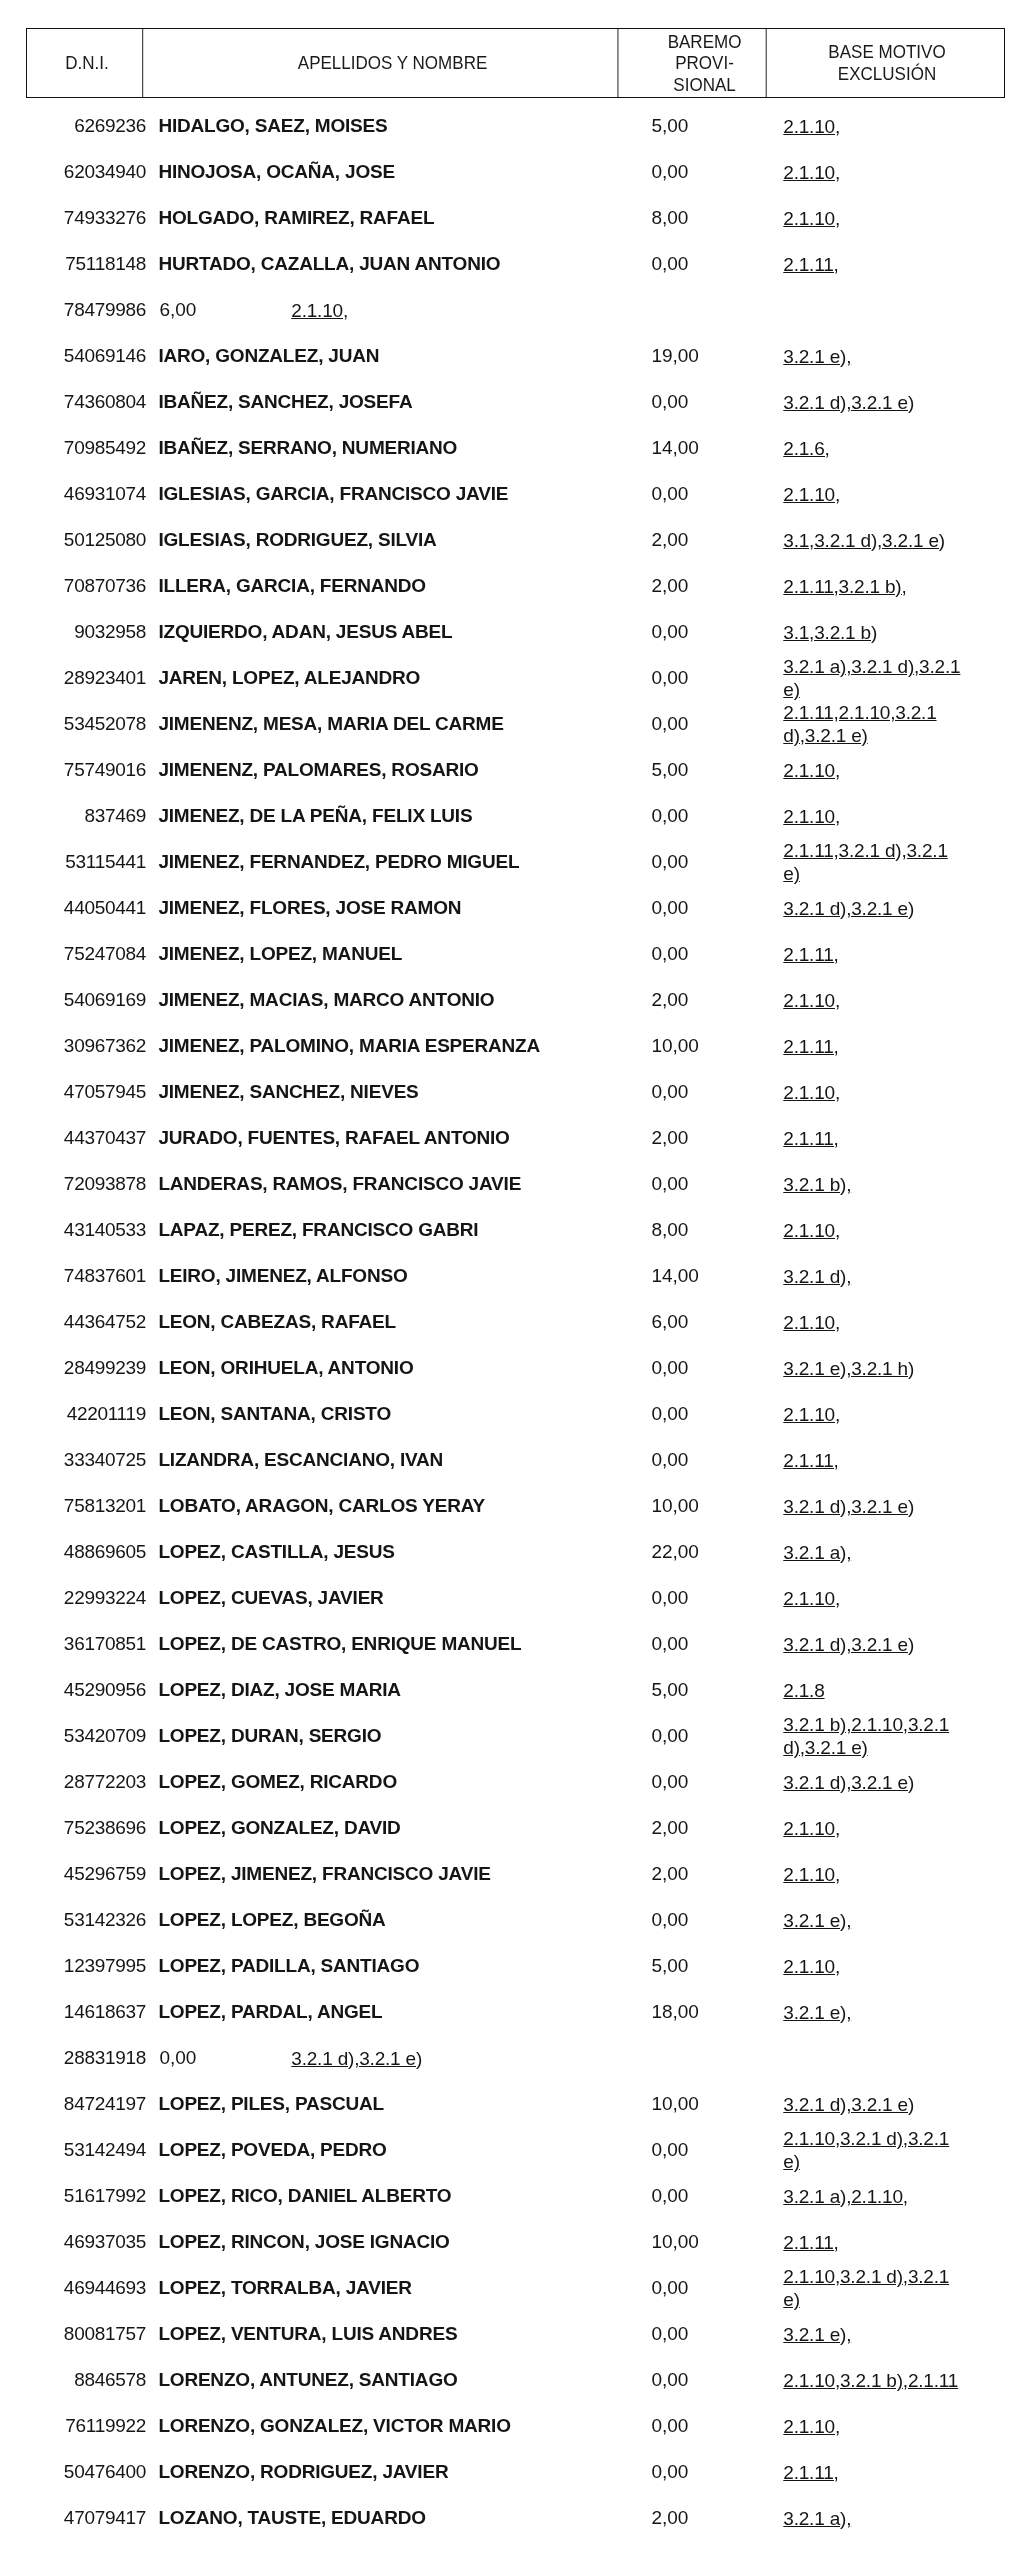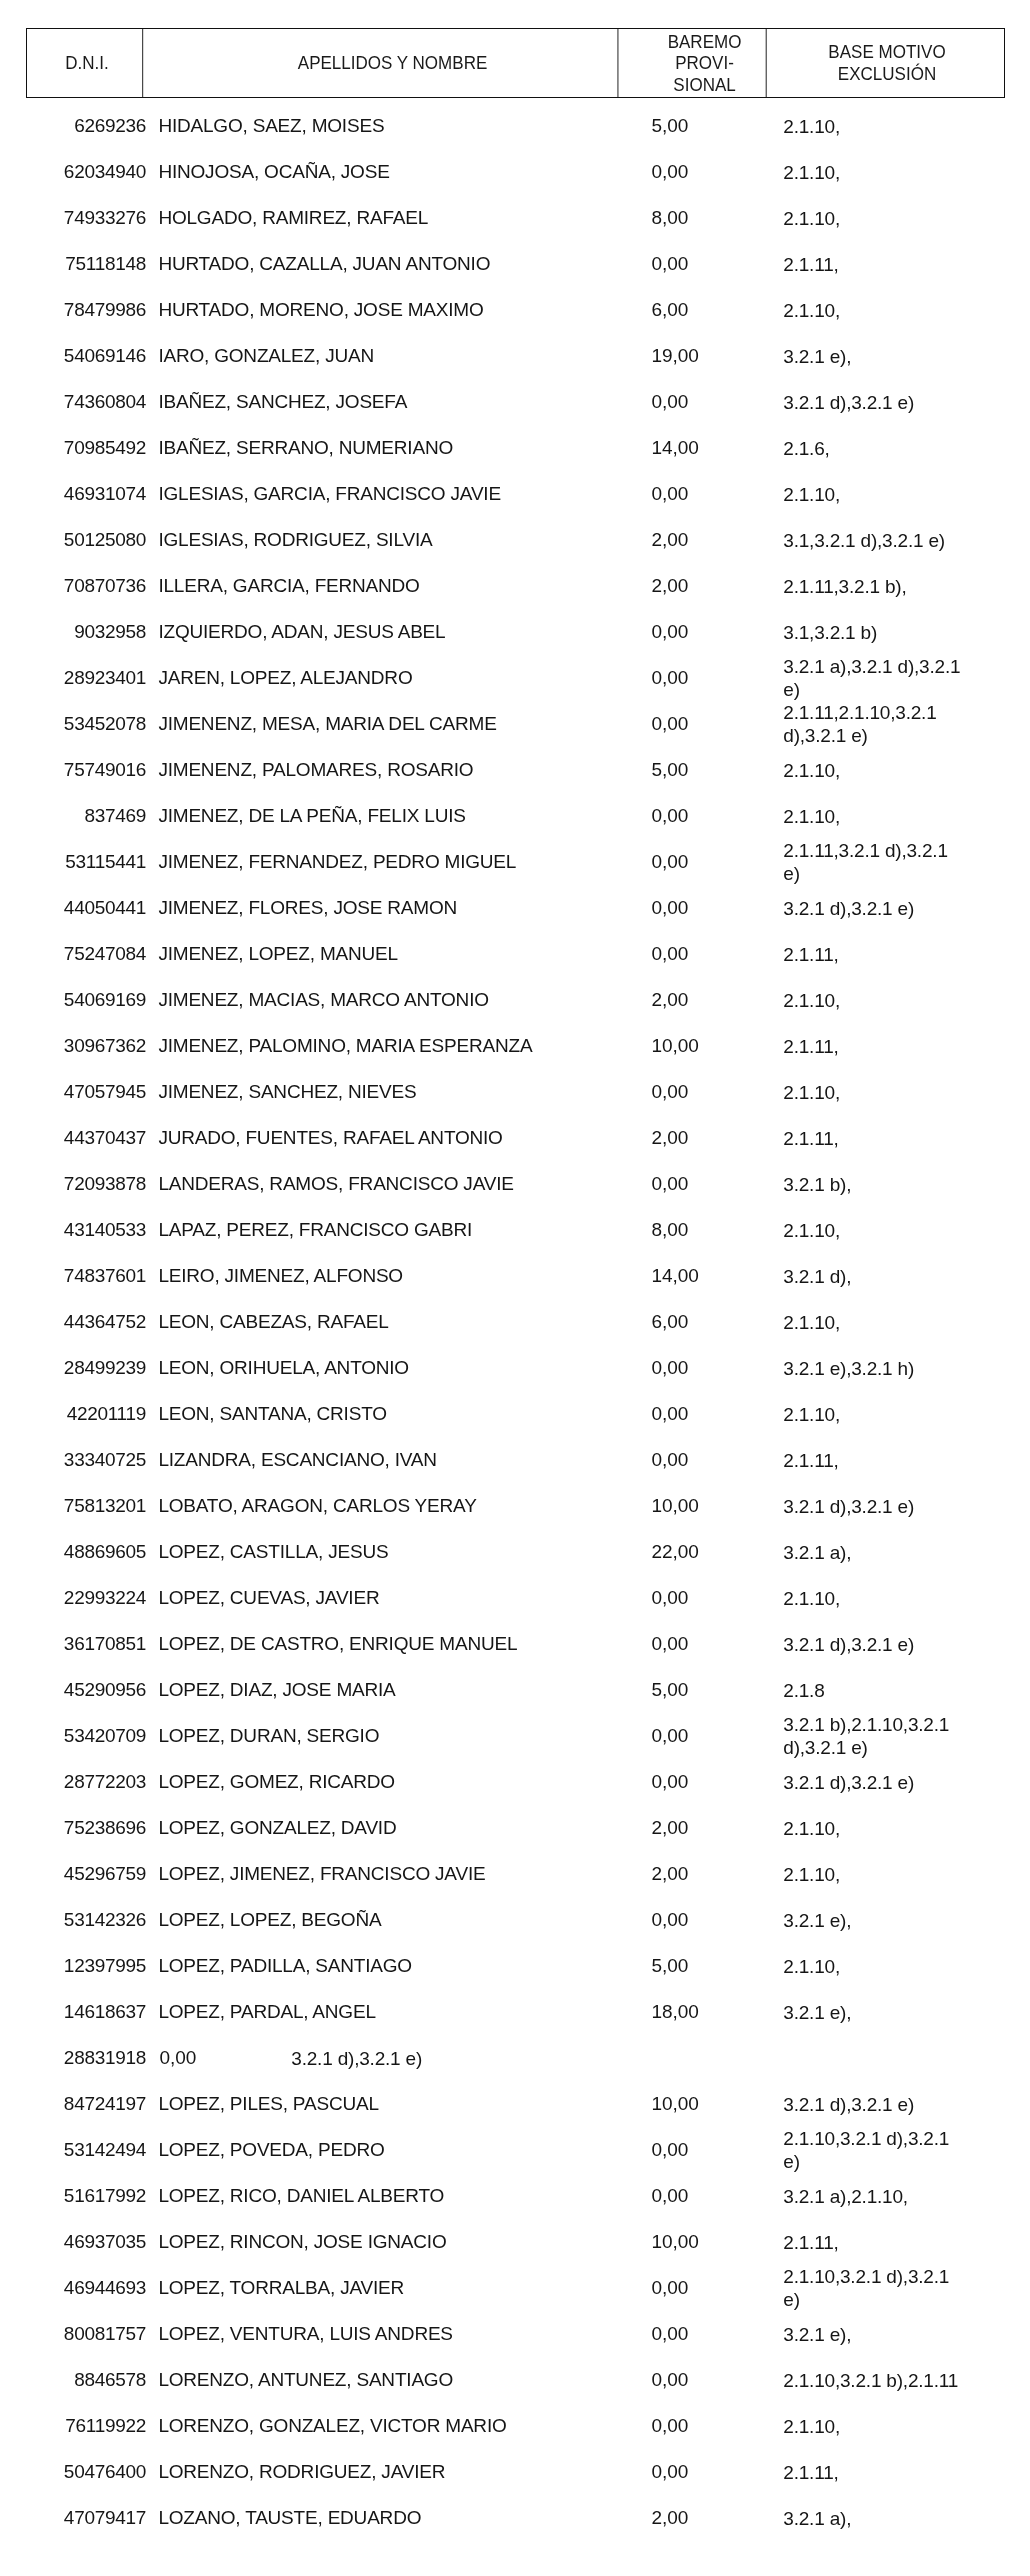--- a/index.html
+++ b/index.html
@@ -20,23 +20,23 @@
   }
   .hdr .hc:last-child { border-right: none; }
   .c-dni { width: 121px; }
   .c-name { width: 490px; }
   .c-bar { width: 134px; }
   .c-base { width: 230px; }
   .hdr .hc span { display: block; }
   .rows { position: absolute; left: 26px; top: 103px; width: 979px; }
   .row { display: flex; align-items: center; height: 46px; font-size: 19px; color: #151515; }
   .row .dni { width: 120px; text-align: right; padding-right: 0; box-sizing: border-box; letter-spacing: -0.3px; }
-  .row .name { width: 492px; padding-left: 12.4px; box-sizing: border-box; white-space: nowrap; letter-spacing: -0.2px; }
+  .row .name { width: 492px; padding-left: 12.4px; box-sizing: border-box; white-space: nowrap; letter-spacing: -0.2px; font-weight: bold; }
   .row .bar { width: 134px; padding-left: 13.4px; box-sizing: border-box; }
-  .row .base { width: 233px; padding-left: 11.3px; box-sizing: border-box; line-height: 23px; letter-spacing: -0.2px; }
+  .row .base { width: 233px; padding-left: 11.3px; box-sizing: border-box; line-height: 23px; letter-spacing: -0.2px; text-decoration: underline; }
   .row .base.wrap { white-space: normal; width: 196px; }
 </style>
 </head>
 <body>
 
 <div class="page">
   <div class="hdr">
     <div class="hc c-dni">
       <span>D.N.I.</span>
     </div>
@@ -78,21 +78,20 @@
         <div class="base">2.1.10,</div>
       </div>
       <div class="row">
         <div class="dni">75118148</div>
         <div class="name">HURTADO, CAZALLA, JUAN ANTONIO</div>
         <div class="bar">0,00</div>
         <div class="base">2.1.11,</div>
       </div>
       <div class="row">
         <div class="dni">78479986</div>
-        <div class="name">HURTADO, MORENO, JOSE MAXIMO</div>
         <div class="bar">6,00</div>
         <div class="base">2.1.10,</div>
       </div>
       <div class="row">
         <div class="dni">54069146</div>
         <div class="name">IARO, GONZALEZ, JUAN</div>
         <div class="bar">19,00</div>
         <div class="base">3.2.1 e),</div>
       </div>
       <div class="row">

